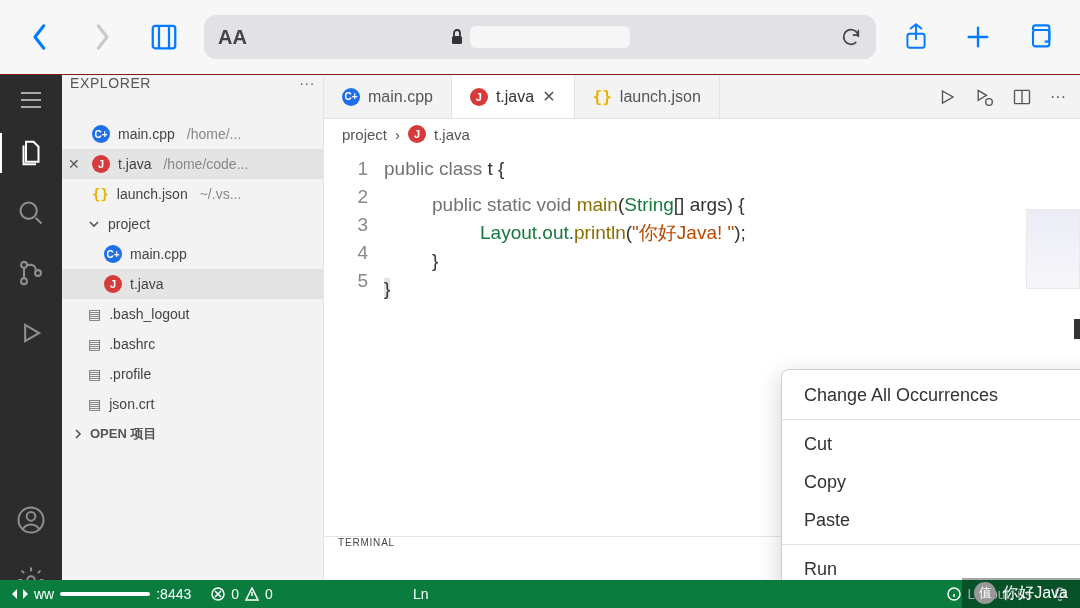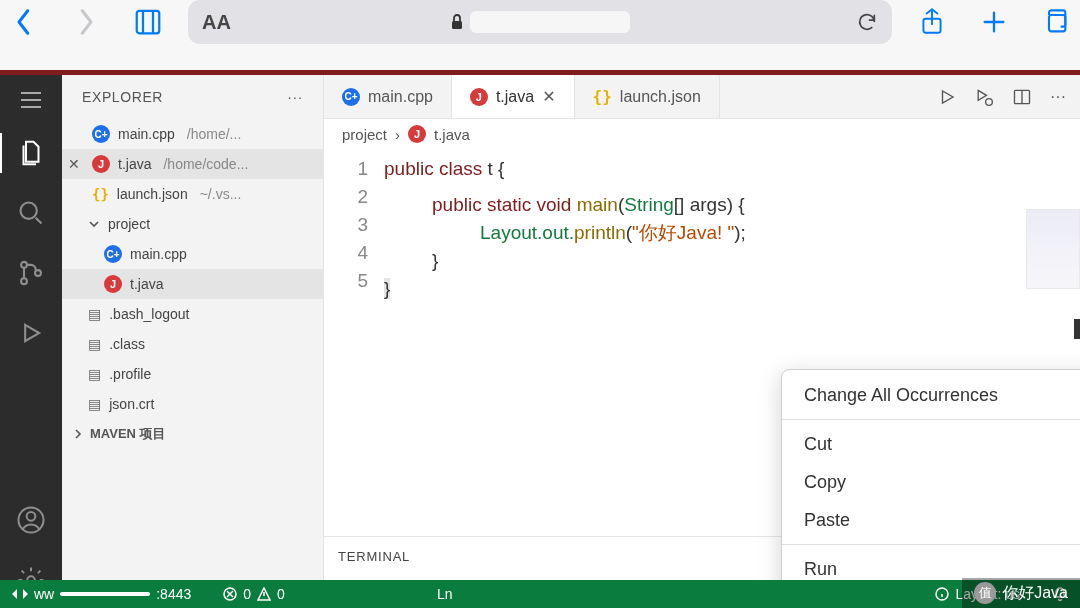--- a/index.html
+++ b/index.html
@@ -1,19 +1,19 @@
 <!DOCTYPE html>
 <html><head>
 <meta charset="utf-8">
 <style>
 * { margin: 0; padding: 0; box-sizing: border-box; font-family: -apple-system, "SF Pro", "Segoe UI", Helvetica, Arial, sans-serif; }
 body { width: 1080px; height: 608px; overflow: hidden; background: #fff; }
 
 
-.safari-bar { height: 75px; display: flex; align-items: flex-start; padding: 0 2px; gap: 18px; background: #f7f7f8; border-bottom: 5px solid #7f1d1d; }
+.safari-bar { height: 75px; display: flex; align-items: center; padding: 0 18px; gap: 18px; background: #f7f7f8; border-bottom: 1px solid #7f1d1d; }
 .sf-btn { width: 44px; height: 44px; display: flex; align-items: center; justify-content: center; color: #007aff; }
 .sf-btn.disabled { color: #c7c7cc; }
 .addr { flex: 1; height: 44px; background: #e2e2e6; border-radius: 12px; display: flex; align-items: center; justify-content: center; gap: 8px; position: relative; }
 .addr .aa { position: absolute; left: 14px; font-size: 20px; font-weight: 600; color: #444; }
 .addr .reload { position: absolute; right: 14px; color: #444; }
 .addr .center { display: flex; align-items: center; gap: 6px; color: #222; font-size: 18px; }
 .addr .scribble { width: 160px; height: 22px; background: #f6f6f7; border-radius: 6px; }
 
 
 .shell { display: flex; height: 533px; }
@@ -21,21 +21,21 @@
 
 .actbar { width: 62px; background: #2c2c2c; display: flex; flex-direction: column; align-items: center; padding-top: 12px; gap: 4px; }
 .actbar .burger { width: 62px; height: 26px; display:flex; align-items:center; justify-content:center; margin-bottom:8px;}
 .actbar .item { width: 62px; height: 56px; display: flex; align-items: center; justify-content: center; color: #8e8e8e; position: relative; }
 .actbar .item.active { color: #fff; }
 .actbar .item.active::before { content:""; position:absolute; left:0; top:8px; bottom:8px; width:2px; background:#fff; }
 .actbar .spacer { flex:1; }
 
 
 .sidebar { width: 262px; background: #f3f3f3; border-right: 1px solid #e4e4e4; display:flex; flex-direction:column; font-size:14px; color:#444; }
-.sb-head { height:44px; display:flex; align-items:center; justify-content:space-between; padding:0 20px; color:#555; font-size:14px; letter-spacing:.6px; }
+.sb-head { height:44px; display:flex; justify-content:space-between; padding:0 8px; color:#555; font-size:14px; letter-spacing:.6px; }
 .section-head { height:30px; display:flex; align-items:center; gap:6px; padding:0 10px; font-weight:700; font-size:13px; color:#555; }
 .row { height:30px; display:flex; align-items:center; gap:8px; padding:0 10px 0 22px; white-space:nowrap; overflow:hidden; position:relative; }
 .row .path { color:#888; margin-left:4px; overflow:hidden; text-overflow:ellipsis; }
 .row.active { background:#e4e4e4; }
 .row .close { position:absolute; left:6px; font-size:14px; color:#555; }
 .row.indent-1 { padding-left: 30px; }
 .row.indent-2 { padding-left: 42px; }
 .icon-cpp { width:18px;height:18px;border-radius:50%;background:#1f6feb;display:flex;align-items:center;justify-content:center;color:#fff;font-size:10px;font-weight:700;}
 .icon-java{ width:18px;height:18px;border-radius:50%;background:#d73a3a;display:flex;align-items:center;justify-content:center;color:#fff;font-size:11px;font-weight:700;}
 .icon-json{ color:#e6b100; font-weight:700; font-family:monospace; }
@@ -45,38 +45,38 @@
 .editor { flex:1; display:flex; flex-direction:column; background:#fff; position:relative; }
 .tabs { height:44px; display:flex; align-items:stretch; border-bottom:1px solid #e4e4e4; background:#f3f3f3; }
 .tab { display:flex; align-items:center; gap:8px; padding:0 18px; font-size:16px; color:#555; border-right:1px solid #e4e4e4; }
 .tab.active { background:#fff; color:#333; }
 .tab .close { color:#555; }
 .tab-actions { margin-left:auto; display:flex; align-items:center; gap:18px; padding:0 14px; color:#555; }
 .crumbs { height:30px; display:flex; align-items:center; gap:8px; padding:0 18px; font-size:15px; color:#555; }
 .code { flex:1; display:flex; font-family: Menlo, Consolas, monospace; font-size:19px; line-height:28px; position:relative; }
 .gutter { width:56px; text-align:right; color:#888; padding:6px 12px 0 0; }
 .lines { padding:6px 0 0 4px; }
-.kw { color:#7f1d1d; } .ty{color:#147a3c;} .fn{color:#8a6d00;} .str{color:#b84a00;} .punc{color:#333;}
+.kw { color:#737373; } .ty{color:#147a3c;} .fn{color:#8a6d00;} .str{color:#b84a00;} .punc{color:#333;}
 .minimap { position:absolute; top:60px; right:0; width:54px; height:80px; background:linear-gradient(#e8e8f5,#f5f5f9); opacity:.8; border:1px solid #e4e4e4; }
 .sash { position:absolute; top:170px; right:0; width:6px; height:20px; background:#333; }
 
 
 .termwrap { border-top:1px solid #e4e4e4; }
-.termhead { height:38px; display:flex; align-items:center; padding:0 14px; font-size:13px; letter-spacing:.8px; color:#444; }
+.termhead { height:38px; display:flex; padding:0 14px; font-size:10px; letter-spacing:.8px; color:#444; }
 .termhead .spacer{flex:1;}
 .termhead .ticon{ width:30px; display:flex; justify-content:center; color:#555; }
 .termbody { padding:4px 14px 10px; font-family:Menlo,Consolas,monospace; font-size:16px; color:#1a9e1a; font-weight:700; }
 
 
 .ctxmenu { position:absolute; left:457px; top:294px; width:398px; background:#fff; border:1px solid #d0d0d0; border-radius:8px; box-shadow:0 6px 24px rgba(0,0,0,.18); font-size:18px; color:#333; padding:6px 0; }
 .ctx-item { height:38px; display:flex; align-items:center; justify-content:space-between; padding:0 22px; }
 .ctx-sep { height:1px; background:#e0e0e0; margin:5px 0; }
 
 
-.status { height:28px; background:#0a7d3e; color:#fff; display:flex; align-items:center; padding:0 12px; font-size:14px; gap:32px; position:relative; }
+.status { height:28px; background:#0a7d3e; color:#fff; display:flex; align-items:center; padding:0 12px; font-size:14px; gap:20px; position:relative; }
 .status .seg{ display:flex; align-items:center; gap:6px; }
 .status .right-pull{ margin-left:auto; }
 .watermark { position:absolute; right:0; bottom:0; padding:4px 12px; font-size:16px; color:#fff; display:flex; align-items:center; gap:6px; background:rgba(0,0,0,.35); }
 .wm-circle{ width:22px;height:22px;border-radius:50%;background:#999;display:flex;align-items:center;justify-content:center;color:#fff;font-size:13px;}
 
 svg { display:block; }
 .chev { width:12px; }
 </style>
 </head>
 <body>
@@ -215,35 +215,35 @@
     <div class="row indent-2 active">
       <span class="icon-java">J</span>
       <span>t.java</span>
     </div>
     <div class="row" style="padding-left:26px;">
       <span class="icon-file">▤</span>
       <span>.bash_logout</span>
     </div>
     <div class="row" style="padding-left:26px;">
       <span class="icon-file">▤</span>
-      <span>.class</span>
+      <span>.bashrc</span>
     </div>
     <div class="row" style="padding-left:26px;">
       <span class="icon-file">▤</span>
       <span>.profile</span>
     </div>
     <div class="row" style="padding-left:26px;">
       <span class="icon-file">▤</span>
       <span>json.crt</span>
     </div>
     <div class="section-head">
       <svg class="chev" viewBox="0 0 12 12" fill="none" stroke="#555" stroke-width="1.6">
           <polyline points="4,2 8,6 4,10"></polyline>
         </svg>
-      <span>MAVEN 项目</span>
+      <span>OPEN 项目</span>
     </div>
   </div>
 
   <div class="editor">
     <div class="tabs">
       <div class="tab">
         <span class="icon-cpp">C+</span>
         <span>main.cpp</span>
       </div>
       <div class="tab active">

